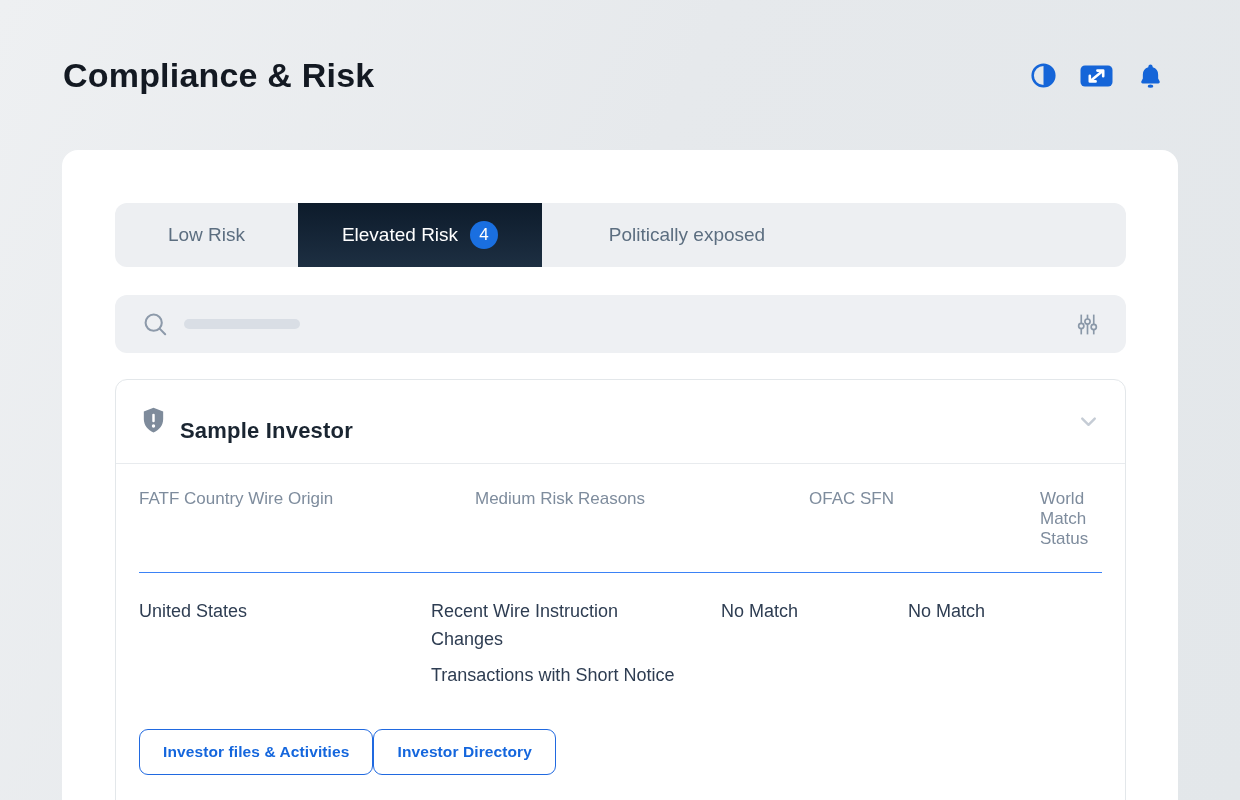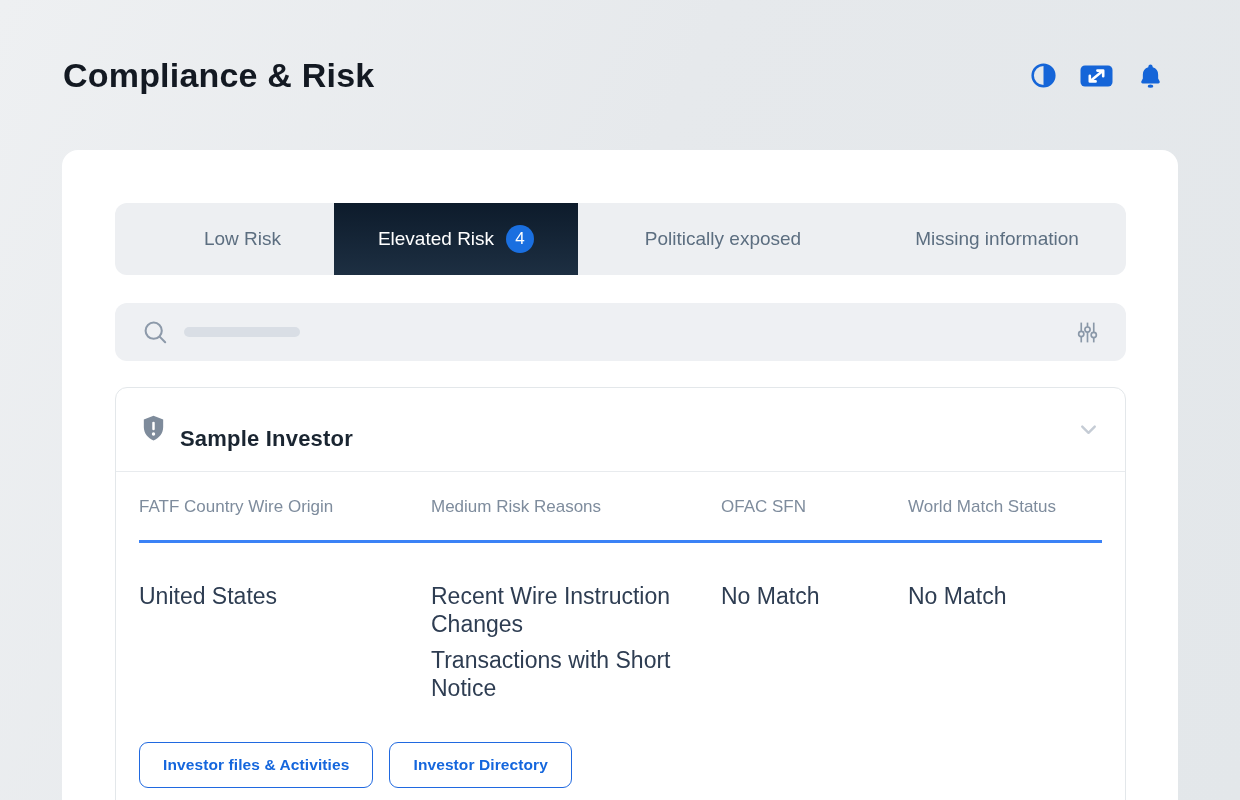--- a/index.html
+++ b/index.html
@@ -22,22 +22,22 @@
   .header-icons { display: flex; align-items: center; gap: 24px; color: var(--accent, #1565d8); }
   .header-icons .hicon { display: inline-flex; cursor: pointer; }
   
   .main-card {
     position: absolute; left: 62px; right: 62px; top: 150px; bottom: -30px;
     background: #ffffff; border-radius: 16px;
     padding: 53px 52px 0 53px;
   }
   
   .tabs {
-    height: 72px; background: #edeff2; border-radius: 12px;
-    display: flex; overflow: hidden; padding-left: 36px;
+    height: 64px; background: #edeff2; border-radius: 12px;
+    display: flex; overflow: hidden;
   }
   .tab {
     display: flex; align-items: center; justify-content: center;
     font-size: 19px; color: #5c6e80; cursor: pointer; white-space: nowrap;
   }
   .tab-1 { width: 183px; }
   .tab-2 { width: 244px; }
   .tab-3 { width: 290px; }
   .tab-4 { flex: 1; }
   .tab.active {
@@ -72,27 +72,27 @@
     border-bottom: 1px solid #e8ebee;
   }
   .shield-icon { color: var(--shield-gray, #7e8b9b); display: inline-flex; }
   .investor-name { font-size: 22px; font-weight: 600; color: #1a2531; margin-left: 13px; letter-spacing: 0.2px; margin-top: 19px; }
   .chevron-icon { margin-left: auto; color: #c5ccd5; display: inline-flex; cursor: pointer; }
   .investor-body { padding: 0 23px 60px 23px; }
   .grid-row {
     display: grid;
     grid-template-columns: 292px 290px 187px 1fr;
   }
-  .thead { padding: 25px 0 23px 0; border-bottom: 3px solid #3b82f6; }
+  .thead { padding: 25px 0 23px 0; border-bottom: 1px solid #3b82f6; gap: 44px; }
   .th { font-size: 17px; color: #7e8c9d; font-weight: 400; }
   .tbody { padding-top: 24px; }
-  .td { font-size: 23px; color: #2e3d52; line-height: 28px; padding-right: 30px; margin-top: 15px; }
+  .td { font-size: 18px; color: #2e3d52; line-height: 28px; padding-right: 30px; }
   .reasons-list { display: flex; flex-direction: column; gap: 8px; }
   
-  .actions { display: flex; gap: 16px; margin-top: 40px; }
+  .actions { display: flex; margin-top: 40px; }
   .btn {
     height: 46px; padding: 0 23px;
     background: #ffffff;
     border: 1px solid var(--button-border, #2069e0);
     border-radius: 9px;
     color: var(--button-text, #1466dd);
     font-family: "Liberation Sans", sans-serif;
     font-size: 15.5px; font-weight: 600; letter-spacing: 0.1px;
     cursor: pointer;
   }
@@ -133,23 +133,20 @@
   <div class="tabs">
     <div class="tab tab-1">
       <span>Low Risk</span>
     </div>
     <div class="tab tab-2 active">
       <span>Elevated Risk</span>
       <span class="tab-badge">4</span>
     </div>
     <div class="tab tab-3">
       <span>Politically exposed</span>
-    </div>
-    <div class="tab tab-4">
-      <span>Missing information</span>
     </div>
   </div>
 
   <div class="search-bar">
     <span class="search-icon">
       <svg width="29" height="29" viewBox="0 0 24 24" fill="none" stroke="currentColor" stroke-width="1.7" stroke-linecap="round">
         <circle cx="10.5" cy="10.5" r="6.7"></circle>
         <line x1="15.4" y1="15.4" x2="20" y2="20"></line>
       </svg>
     </span>

